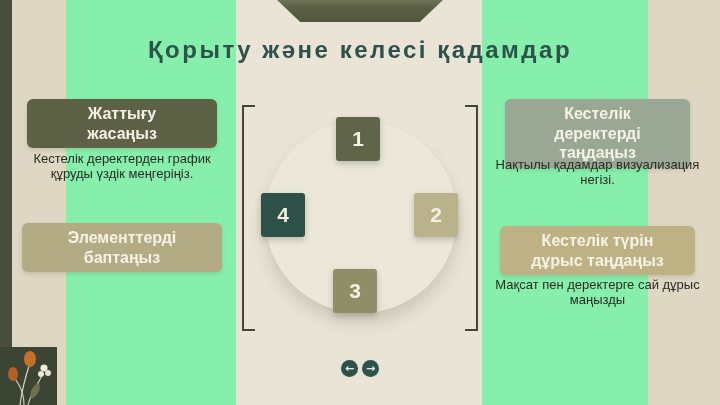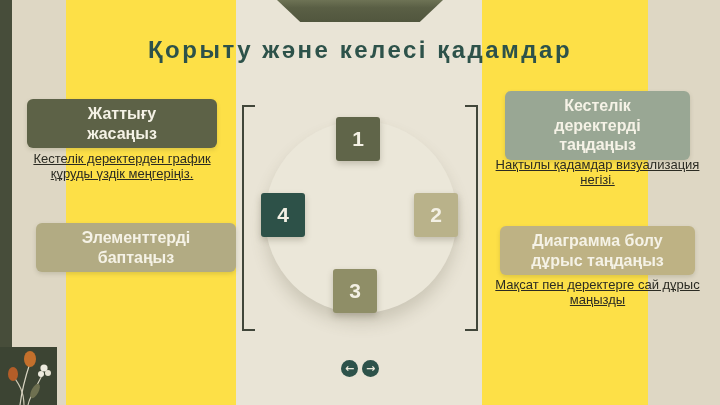--- a/index.html
+++ b/index.html
@@ -5,21 +5,21 @@
   html, body {
     margin: 0; padding: 0;
     width: 720px; height: 405px;
     font-family: "Liberation Sans", "DejaVu Sans", sans-serif;
     background: #e6e1d2;
     overflow: hidden;
   }
   .slide {
     position: relative;
     width: 720px; height: 405px;
-    background: #fde047;
+    background: #86efac;
   }
   
   .band { position: absolute; top: 0; height: 405px; }
   .band-left  { left: 12px; width: 54px;  background: #ded7c4; }
   .band-right { left: 648px; width: 72px; background: #ded7c4; }
   .band-mid   { left: 236px; width: 246px; background: #e9e4d6; }
 
   
   .left-strip {
     position: absolute; left: 0; top: 0;
@@ -53,42 +53,41 @@
     color: #f5f2e6;
     font-weight: bold;
     font-size: 16px;
     line-height: 1.22;
     text-align: center;
     box-shadow: 0 2px 4px rgba(80,75,50,0.18);
     padding: 5px 16px;
     box-sizing: border-box;
   }
   .hb-olive { background: #5d6247; }
-  .hb-tan   { background: #b2ab83; margin-left: 14px; }
+  .hb-tan   { background: #b2ab83; }
   .hb-sage  { background: #99a794; }
   .hb-gold  { background: #beb284; }
 
   .hb-left-1  { left: 27px;  top: 99px;  width: 190px; min-height: 47px; }
   .hb-left-2  { left: 22px;  top: 223px; width: 200px; min-height: 42px; }
-  .hb-right-1 { left: 505px; top: 91px;  width: 185px; min-height: 54px; }
+  .hb-right-1 { left: 505px; top: 99px;  width: 185px; min-height: 54px; }
   .hb-right-2 { left: 500px; top: 226px; width: 195px; min-height: 46px; }
 
   .hb-left-1 span  { max-width: 110px; }
   .hb-left-2 span  { max-width: 135px; }
   .hb-right-1 span { max-width: 120px; }
   .hb-right-2 span { max-width: 165px; }
 
   .body-text {
     position: absolute;
     margin: 0;
     text-align: center;
     font-size: 13px;
     line-height: 1.18;
     color: #2b2b23;
-    text-decoration: underline;
   }
   .bt-left-1  { left: 17px;  top: 151px; width: 210px; }
   .bt-left-2  { left: 17px;  top: 270px; width: 210px; }
   .bt-right-1 { left: 495px; top: 157px; width: 205px; }
   .bt-right-2 { left: 495px; top: 277px; width: 205px; }
 
   
   .cycle-circle {
     position: absolute; left: 265px; top: 121px;
     width: 192px; height: 192px;
@@ -173,21 +172,21 @@
   <div class="heading-box hb-tan hb-left-2">
     <span>Элементтерді баптаңыз</span>
   </div>
 
   <div class="heading-box hb-sage hb-right-1">
     <span>Кестелік деректерді таңдаңыз</span>
   </div>
   <p class="body-text bt-right-1">Нақтылы қадамдар визуализация негізі.</p>
 
   <div class="heading-box hb-gold hb-right-2">
-    <span>Диаграмма болу дұрыс таңдаңыз</span>
+    <span>Кестелік түрін дұрыс таңдаңыз</span>
   </div>
   <p class="body-text bt-right-2">Мақсат пен деректерге сай дұрыс маңызды</p>
 
   <div class="bracket bracket-left"></div>
   <div class="bracket bracket-right"></div>
   <div class="cycle-circle"></div>
 
   <div class="num-square sq-1">
     <span>1</span>
   </div>

